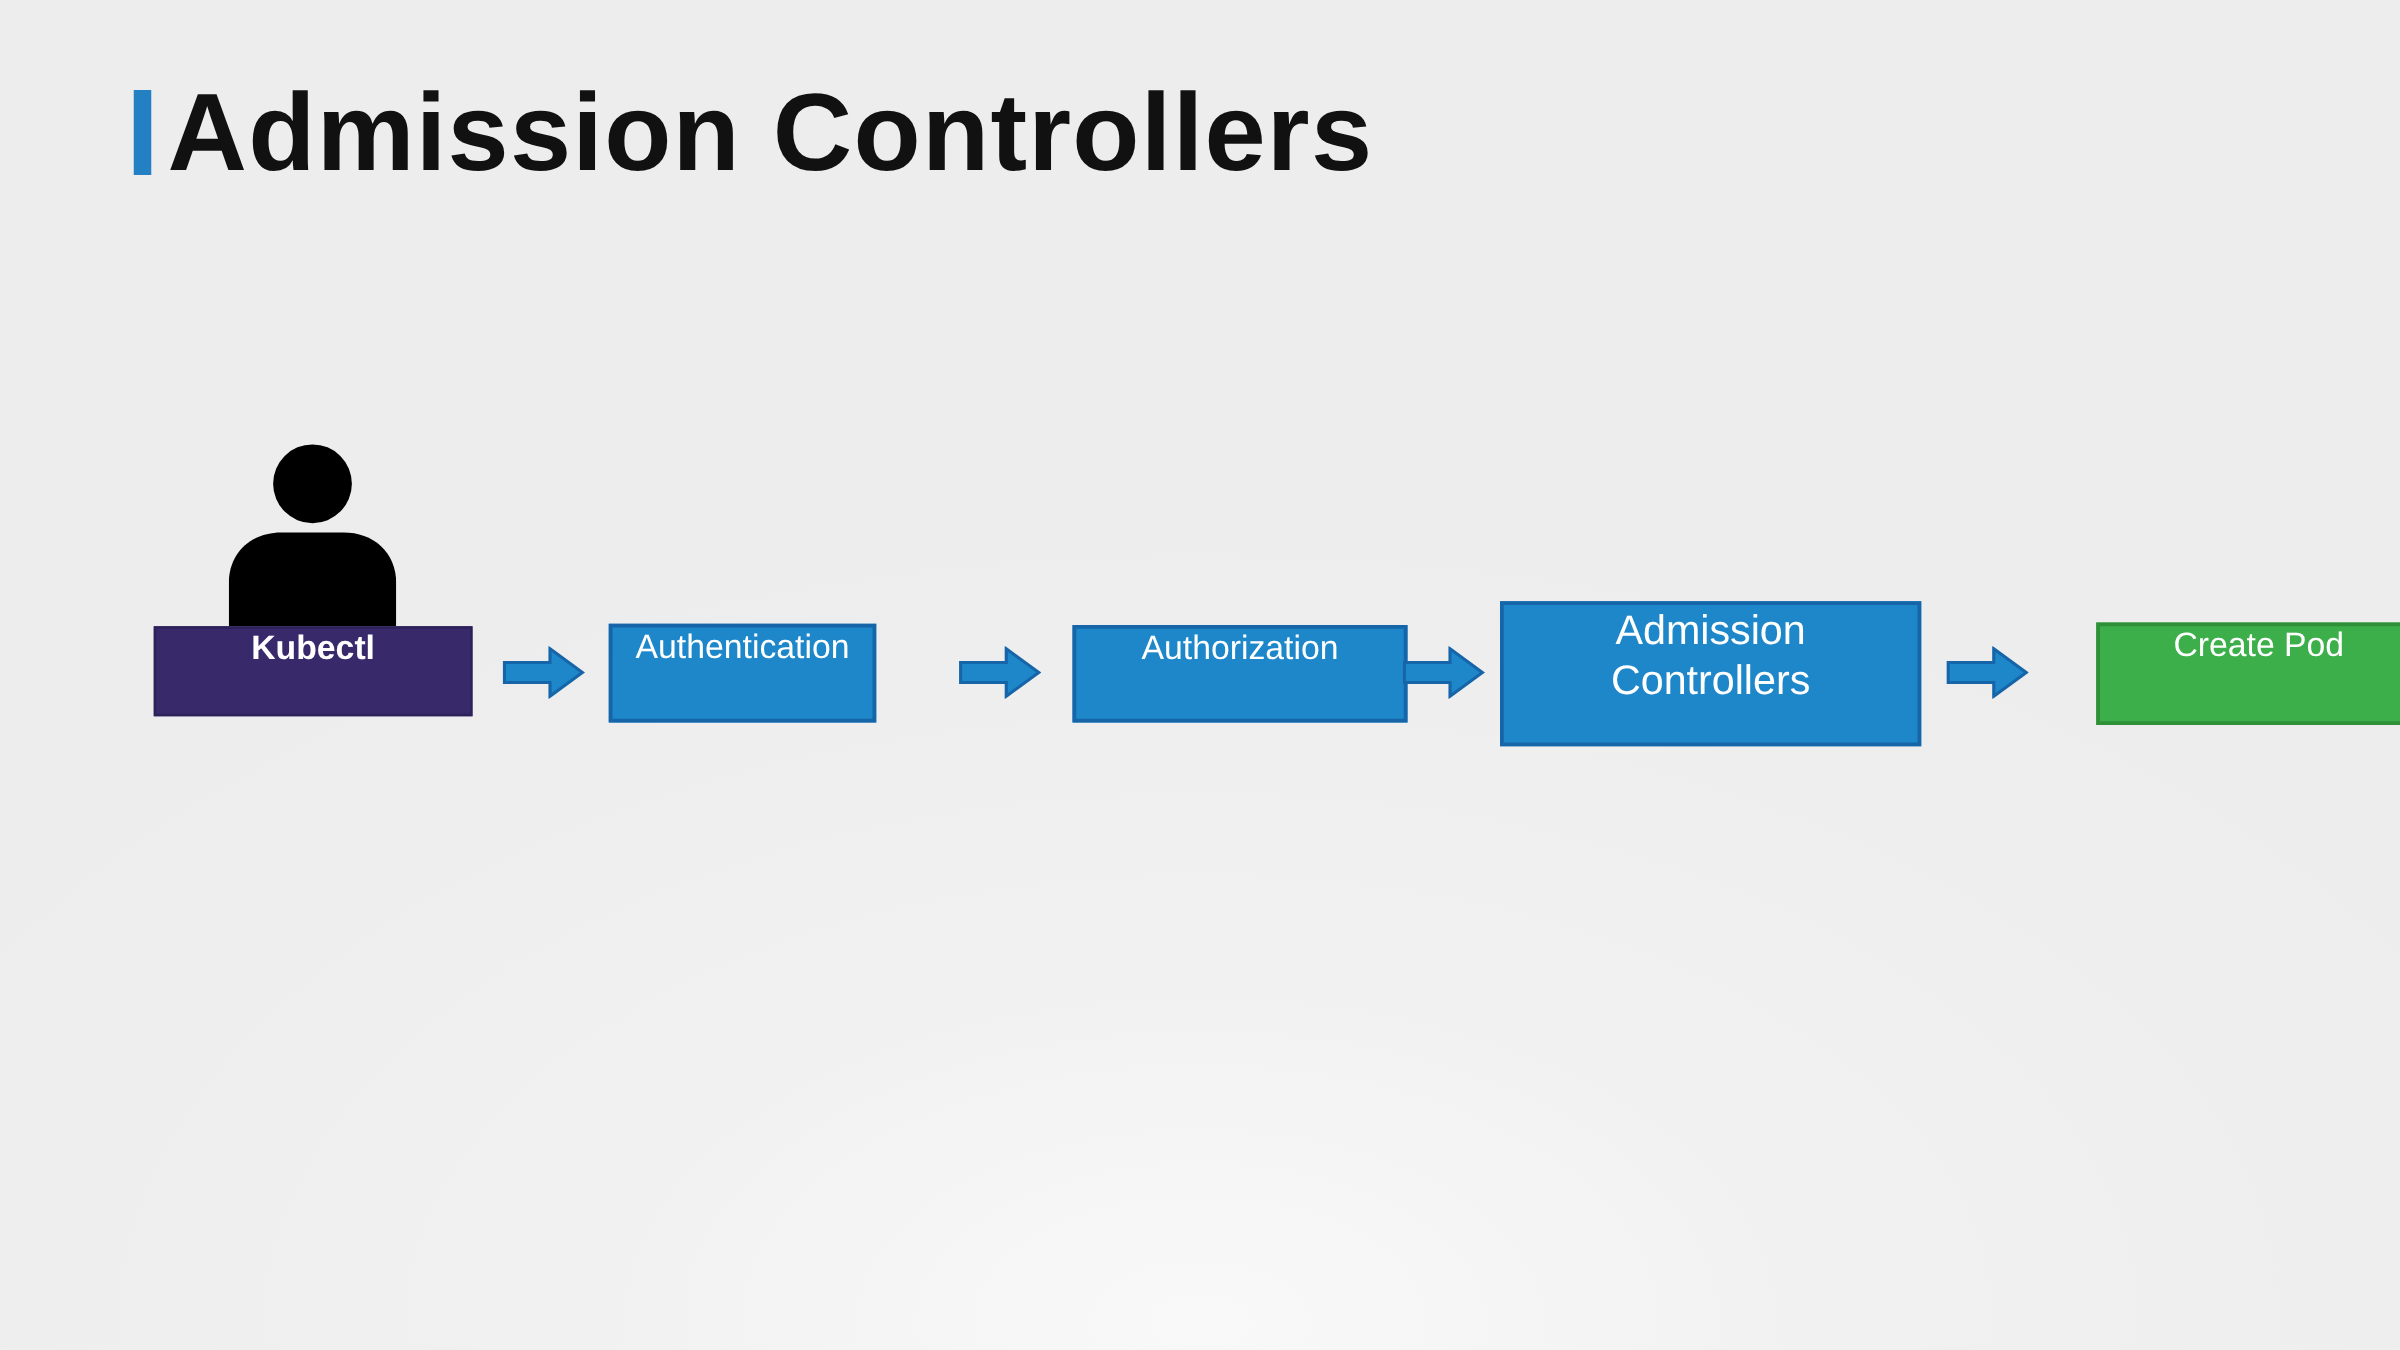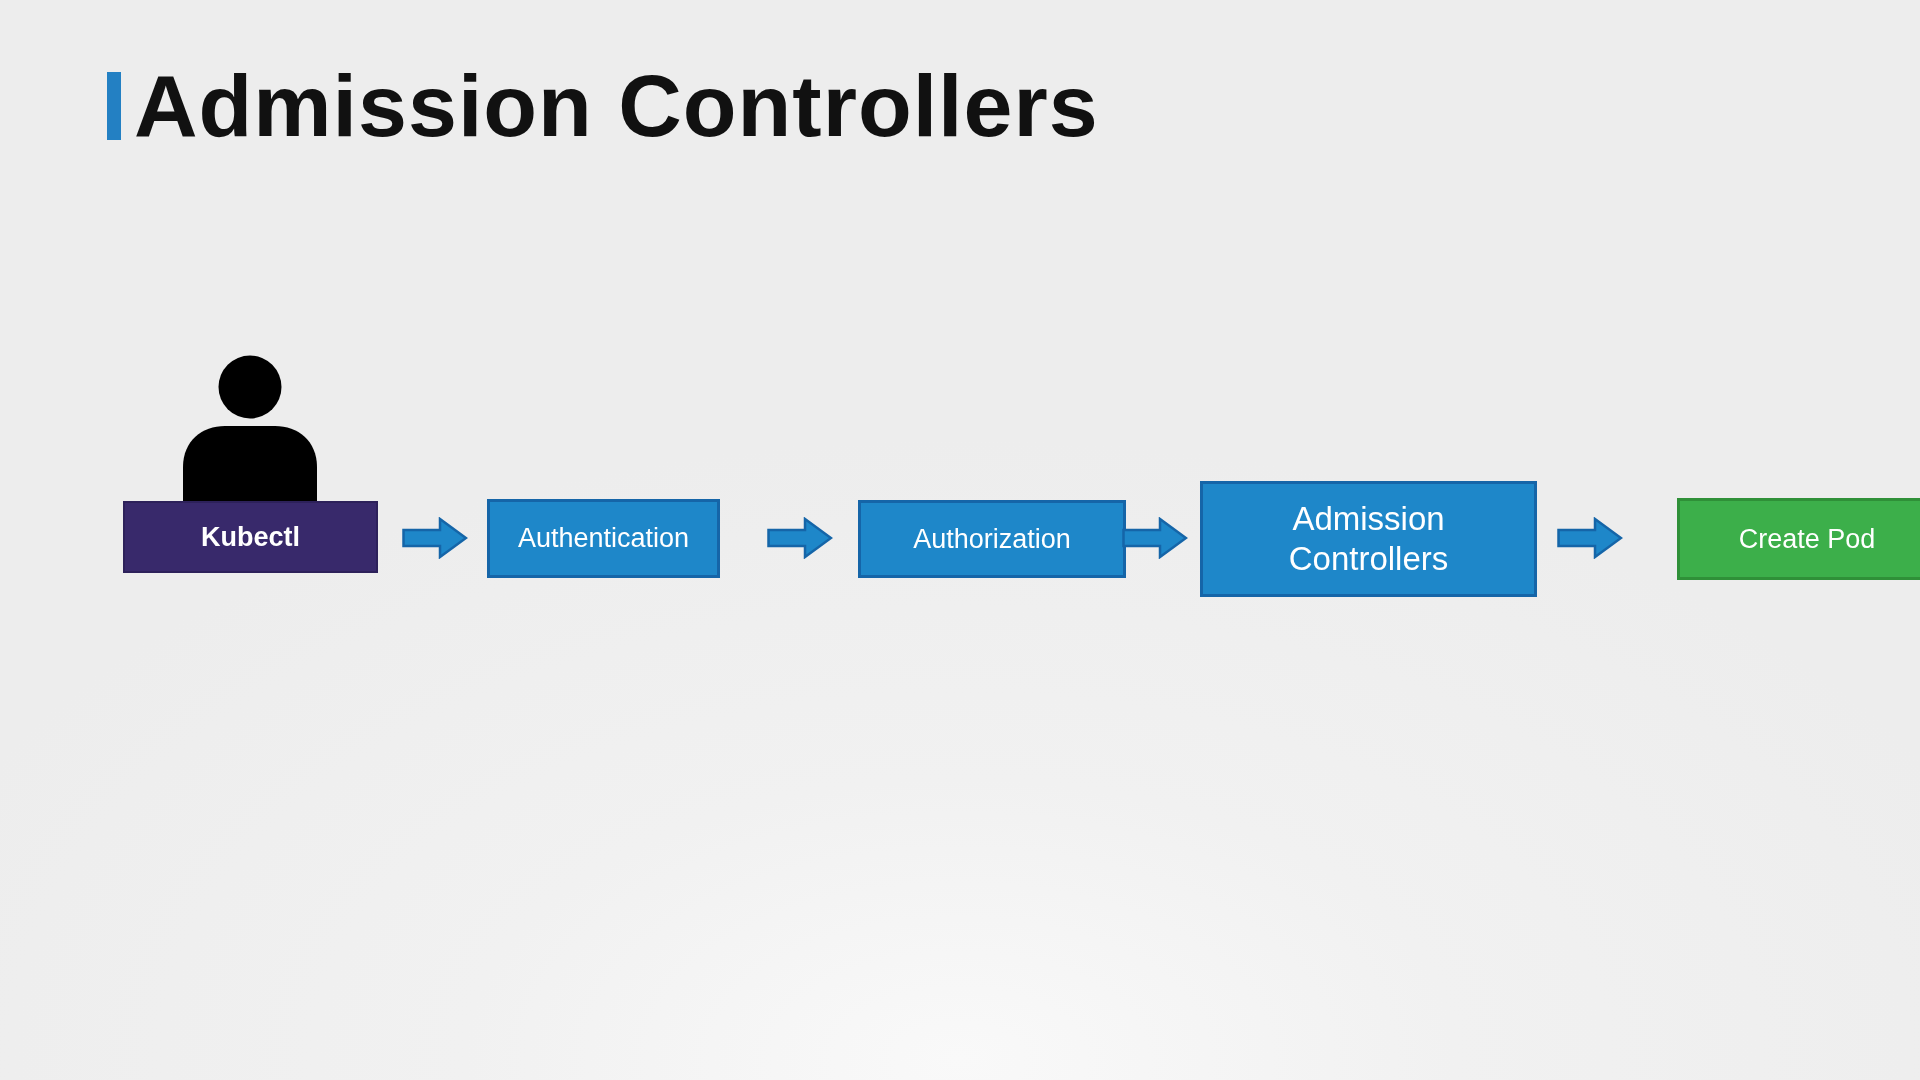--- a/index.html
+++ b/index.html
@@ -45,42 +45,41 @@
   .flow {
     position: absolute;
     left: 0; top: 0;
     width: 1920px;
     height: 1080px;
   }
 
   .node {
     position: absolute;
     display: flex;
-    align-items: center;
     justify-content: center;
     text-align: center;
     color: #ffffff;
     box-sizing: border-box;
   }
   .node-kubectl {
     left: 123px; top: 501px;
     width: 255px; height: 72px;
     background: #38296B;
     border: 2px solid #2D215A;
     font-size: 27px;
     font-weight: 700;
   }
   .node-blue {
     background: #1E87C9;
     border: 3px solid #1565A8;
     font-weight: 400;
   }
   .node-authentication {
     left: 487px; top: 499px;
-    width: 233px; height: 79px;
+    width: 214px; height: 79px;
     font-size: 27px;
   }
   .node-authorization {
     left: 858px; top: 500px;
     width: 268px; height: 78px;
     font-size: 27px;
   }
   .node-admission {
     left: 1200px; top: 481px;
     width: 337px; height: 116px;

